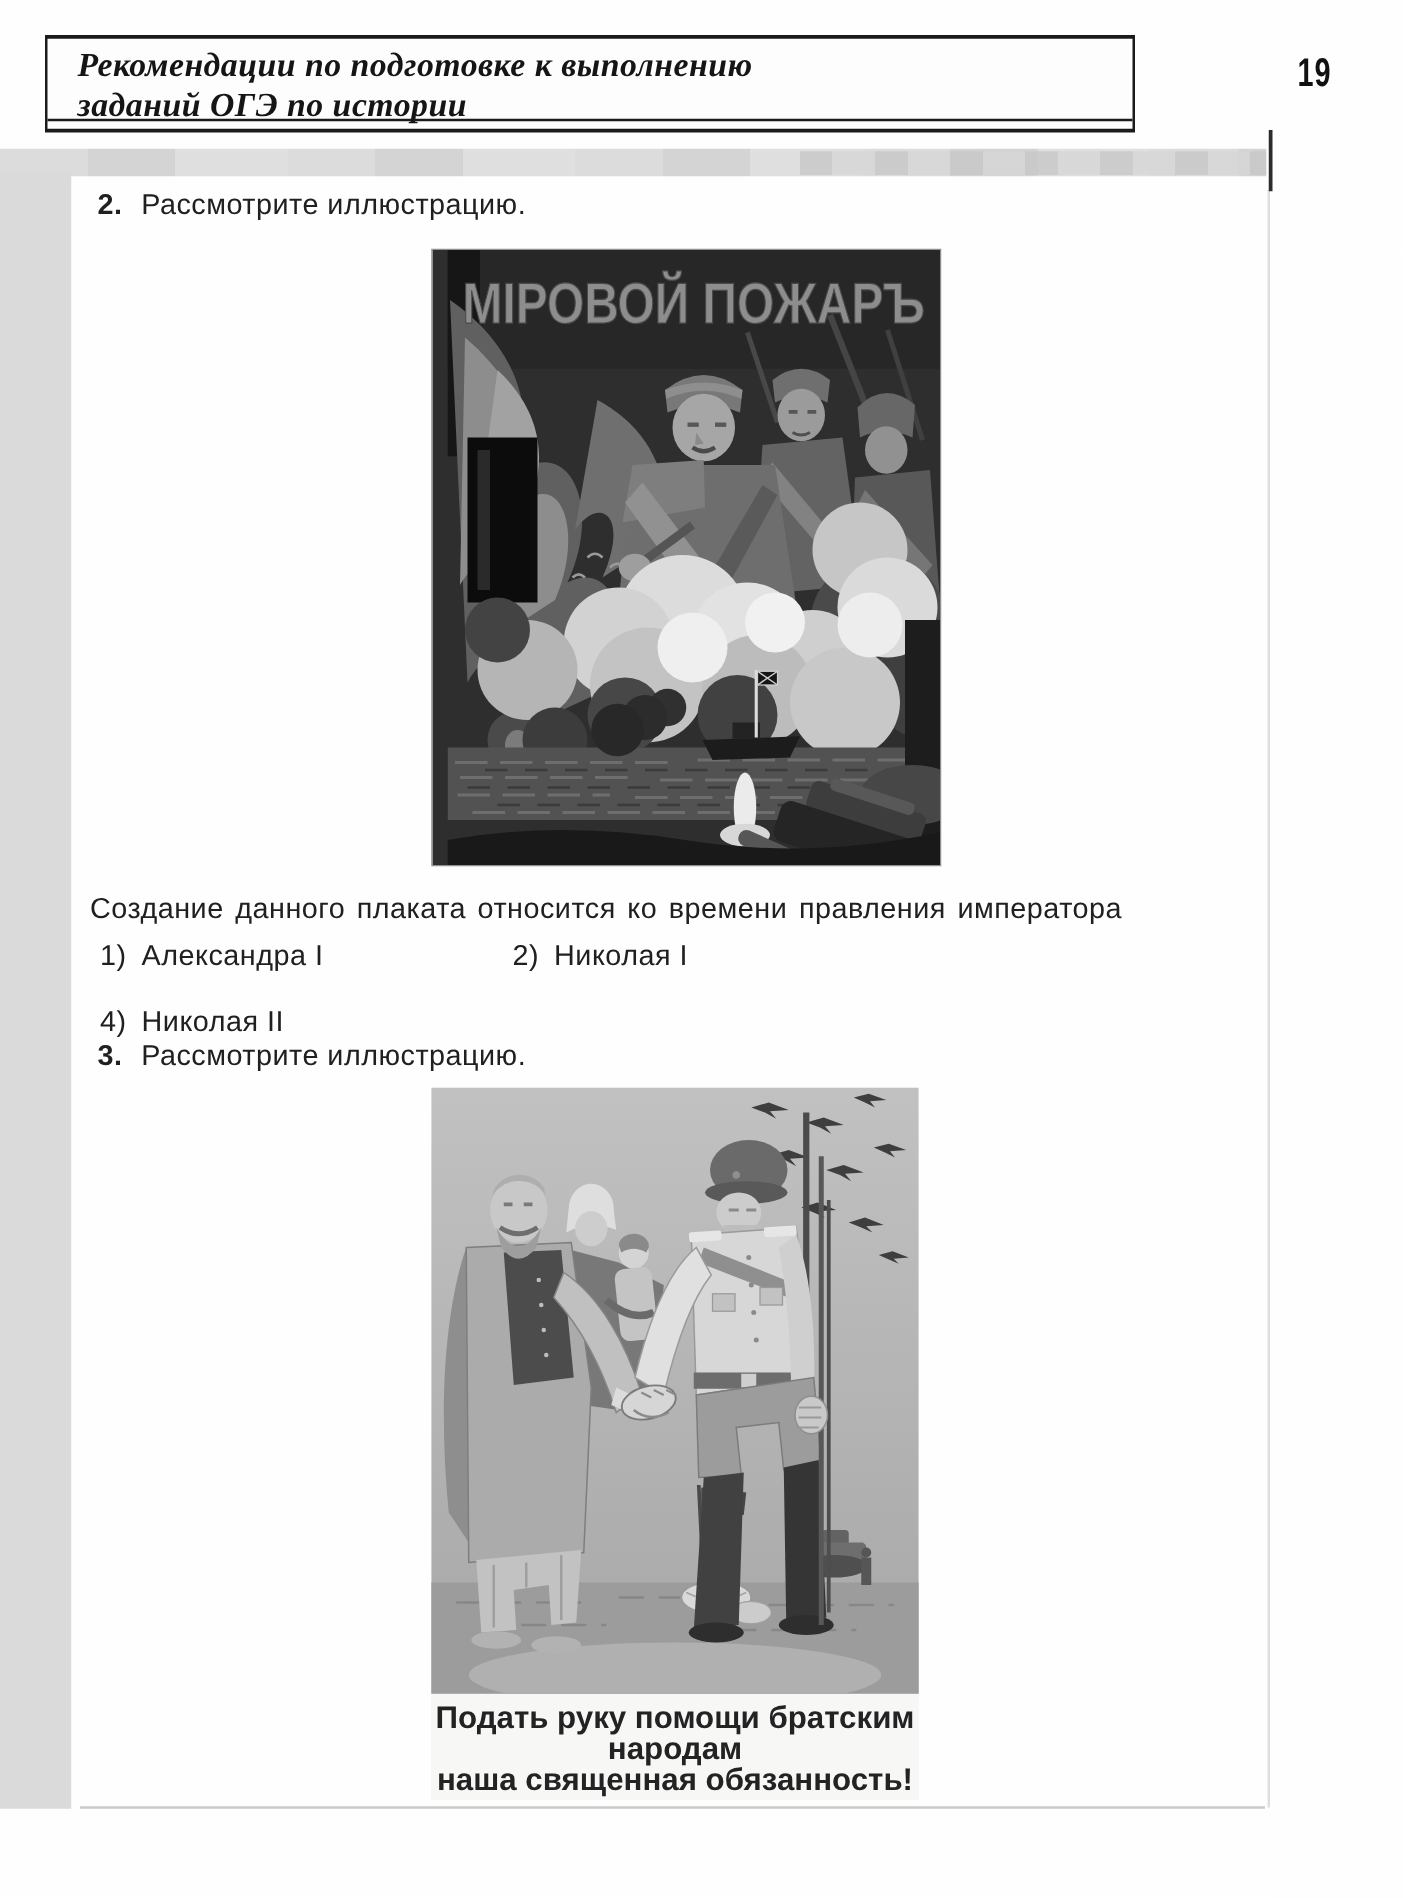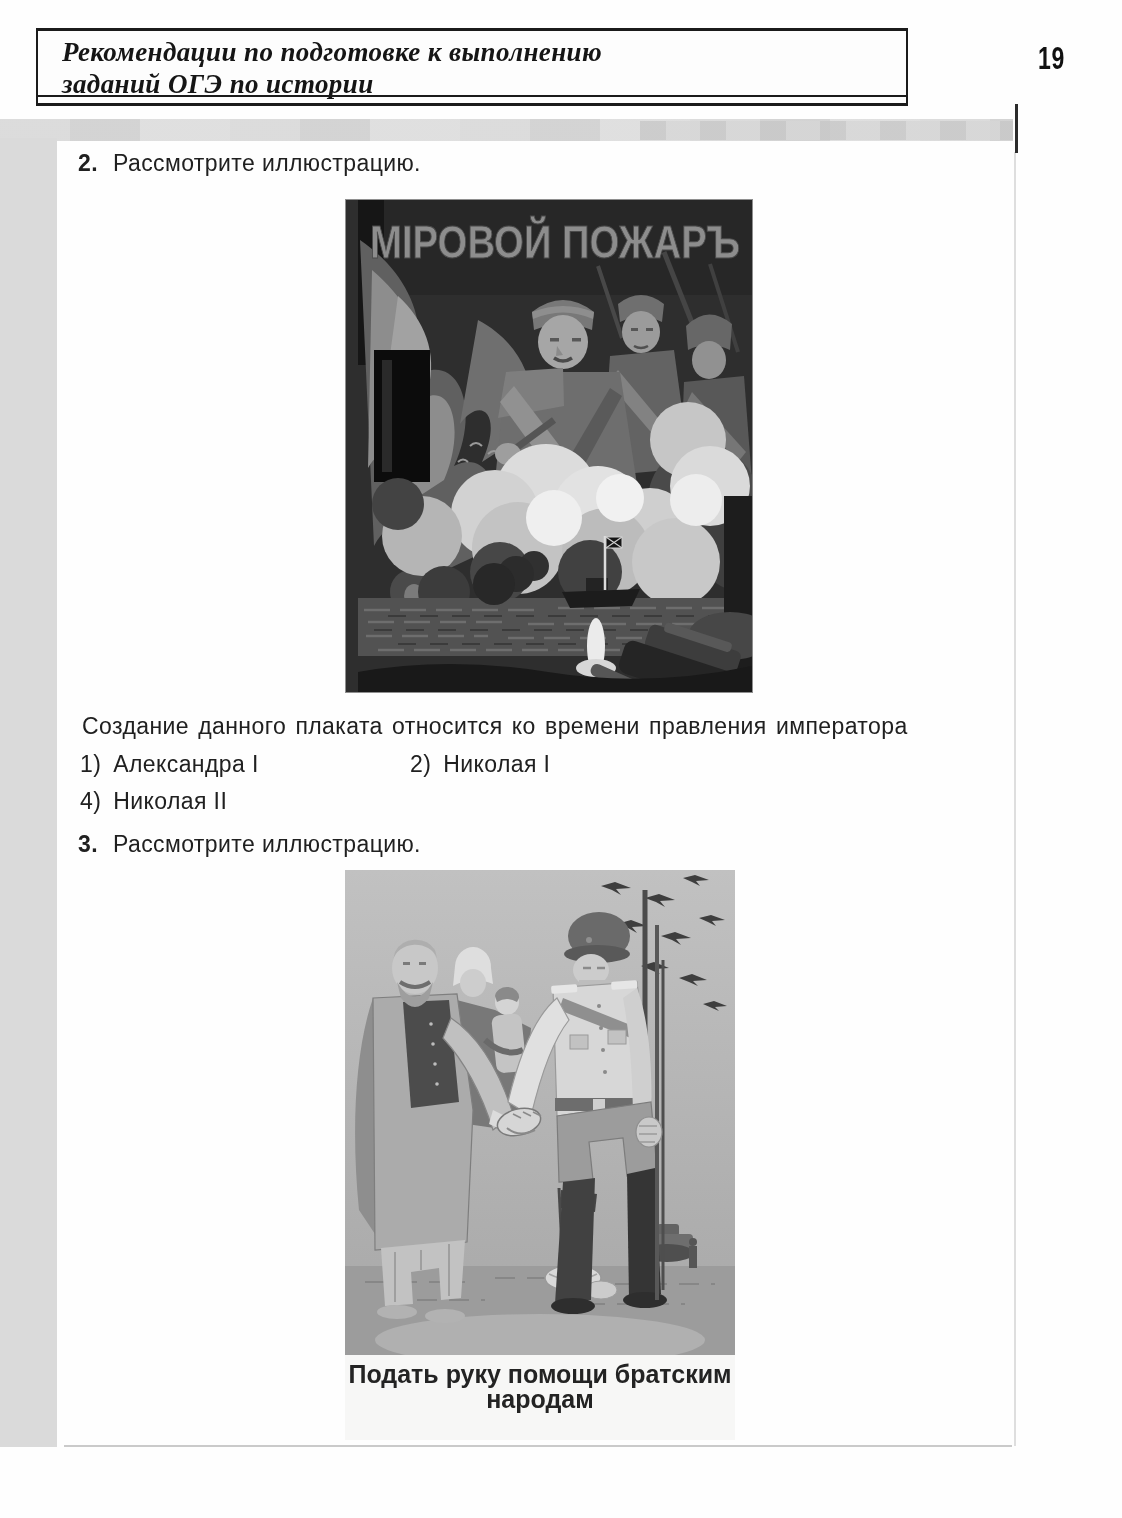--- a/index.html
+++ b/index.html
@@ -26,23 +26,23 @@
     font-weight:bold;font-size:27px;letter-spacing:.4px;color:#151515;white-space:nowrap;}
   .hline1{top:6px;} .hline2{top:38px;}
   .page-number{left:1038px;top:40px;font-weight:bold;font-size:32px;letter-spacing:1px;
     transform:scaleX(.72);transform-origin:left top;color:#111;}
 
   
   .prompt{display:flex;gap:15px;font-size:23px;letter-spacing:.4px;}
   .qnum{font-weight:bold;}
   .q2-prompt{left:78px;top:150px;}
   .q3-prompt{left:78px;top:831px;}
-  .q2-question{left:82px;top:713px;width:910px;font-size:23px;letter-spacing:.4px;word-spacing:2.5px;}
+  .q2-question{left:72px;top:713px;width:910px;font-size:23px;letter-spacing:.4px;word-spacing:2.5px;}
   .options{left:80px;top:751px;width:720px;display:grid;grid-template-columns:330px auto;
-    row-gap:10px;font-size:23px;letter-spacing:.4px;}
+    row-gap:26px;font-size:23px;letter-spacing:.4px;}
   .option .num{margin-right:12px;}
 
   
   .poster1{left:346px;top:200px;width:394px;height:492px;outline:1px solid #8f8f8f;background:#2e2e2e;padding-left:12px;}
   .poster2{left:345px;top:870px;width:390px;background:#f6f6f5;}
   .poster2 svg{display:block;}
   .poster2-caption{padding:7px 0 0 0;height:78px;text-align:center;font-weight:bold;
     font-size:25px;line-height:25px;color:#232323;background:#f7f7f6;}
 </style>
 </head>
@@ -303,16 +303,17 @@
         <path d="M294,256 h18 M294,264 h18 M294,272 h16" stroke="#9a9a9a" stroke-width="1.5" fill="none"></path>
       </g>
       <g>
         <ellipse cx="174" cy="252" rx="22" ry="13" fill="#d6d6d6" stroke="#7a7a7a" stroke-width="1.5" transform="rotate(-14 174 252)"></ellipse>
         <path d="M162,258 q12,10 28,2" stroke="#8a8a8a" stroke-width="2" fill="none"></path>
         <path d="M168,244 l8,4 M178,242 l8,4 M188,242 l8,4" stroke="#8a8a8a" stroke-width="1.6" fill="none"></path>
       </g>
     </svg>
     <div class="poster2-caption">
       <div>Подать руку помощи братским народам</div>
+      <div>наша священная обязанность!</div>
     </div>
   </div>
 
 </div>
 
 </body></html>

